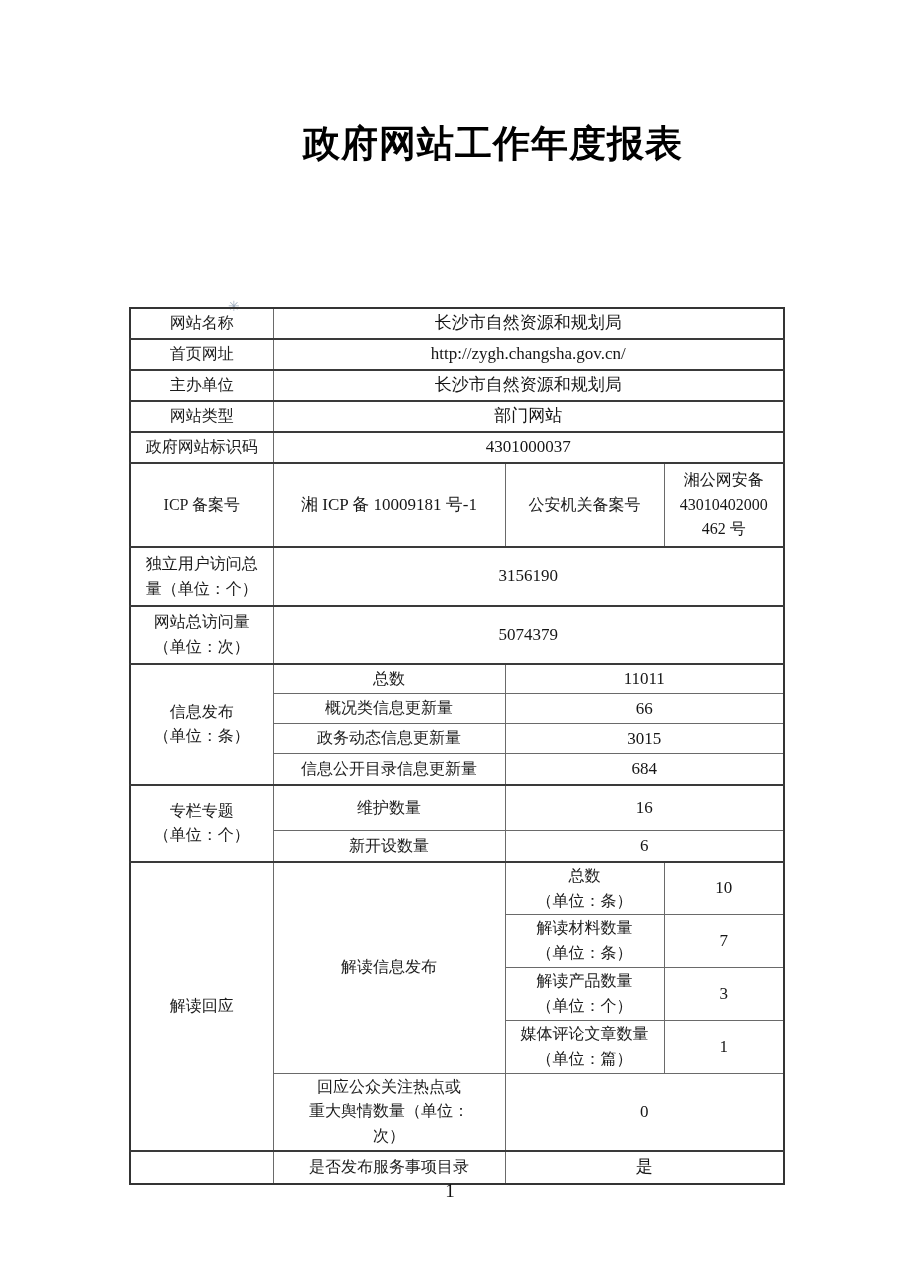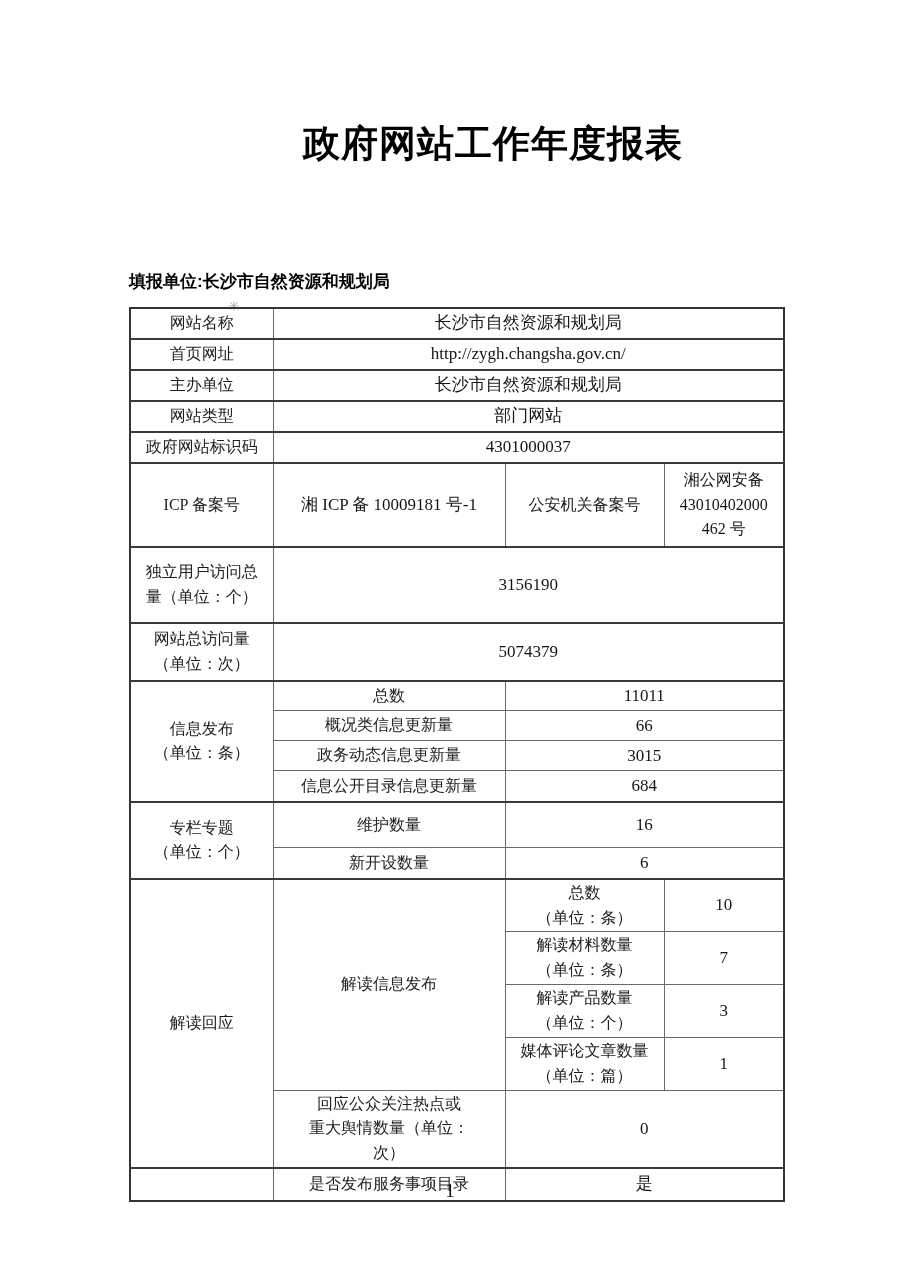--- a/index.html
+++ b/index.html
@@ -86,21 +86,20 @@
     font-size: 19px;
     color: #111111;
   }
 </style>
 </head>
 <body>
 
 <div class="page">
 
   <div class="doc-title">政府网站工作年度报表</div>
-  <div class="reporting-unit">填报单位:长沙市自然资源和规划局</div>
   <span class="anchor-mark">✳</span>
 
   <table class="report-table">
     <colgroup>
       <col style="width:143px">
       <col style="width:232px">
       <col style="width:159px">
       <col style="width:120px">
     </colgroup>
     <tbody>
@@ -125,21 +124,21 @@
         <td class="val" colspan="3">4301000037</td>
       </tr>
       <tr class="band-end" style="height:84px">
         <td class="lbl">ICP 备案号</td>
         <td class="val">湘 ICP 备 10009181 号-1</td>
         <td class="lbl">公安机关备案号</td>
         <td class="val" style="font-size:16px">湘公网安备
 43010402000
 462 号</td>
       </tr>
-      <tr class="band-end" style="height:76px">
+      <tr class="band-end" style="height:59px">
         <td class="lbl">独立用户访问总
 量（单位：个）</td>
         <td class="val" colspan="3">3156190</td>
       </tr>
       <tr class="band-end" style="height:58px">
         <td class="lbl">网站总访问量
 （单位：次）</td>
         <td class="val" colspan="3">5074379</td>
       </tr>
 

